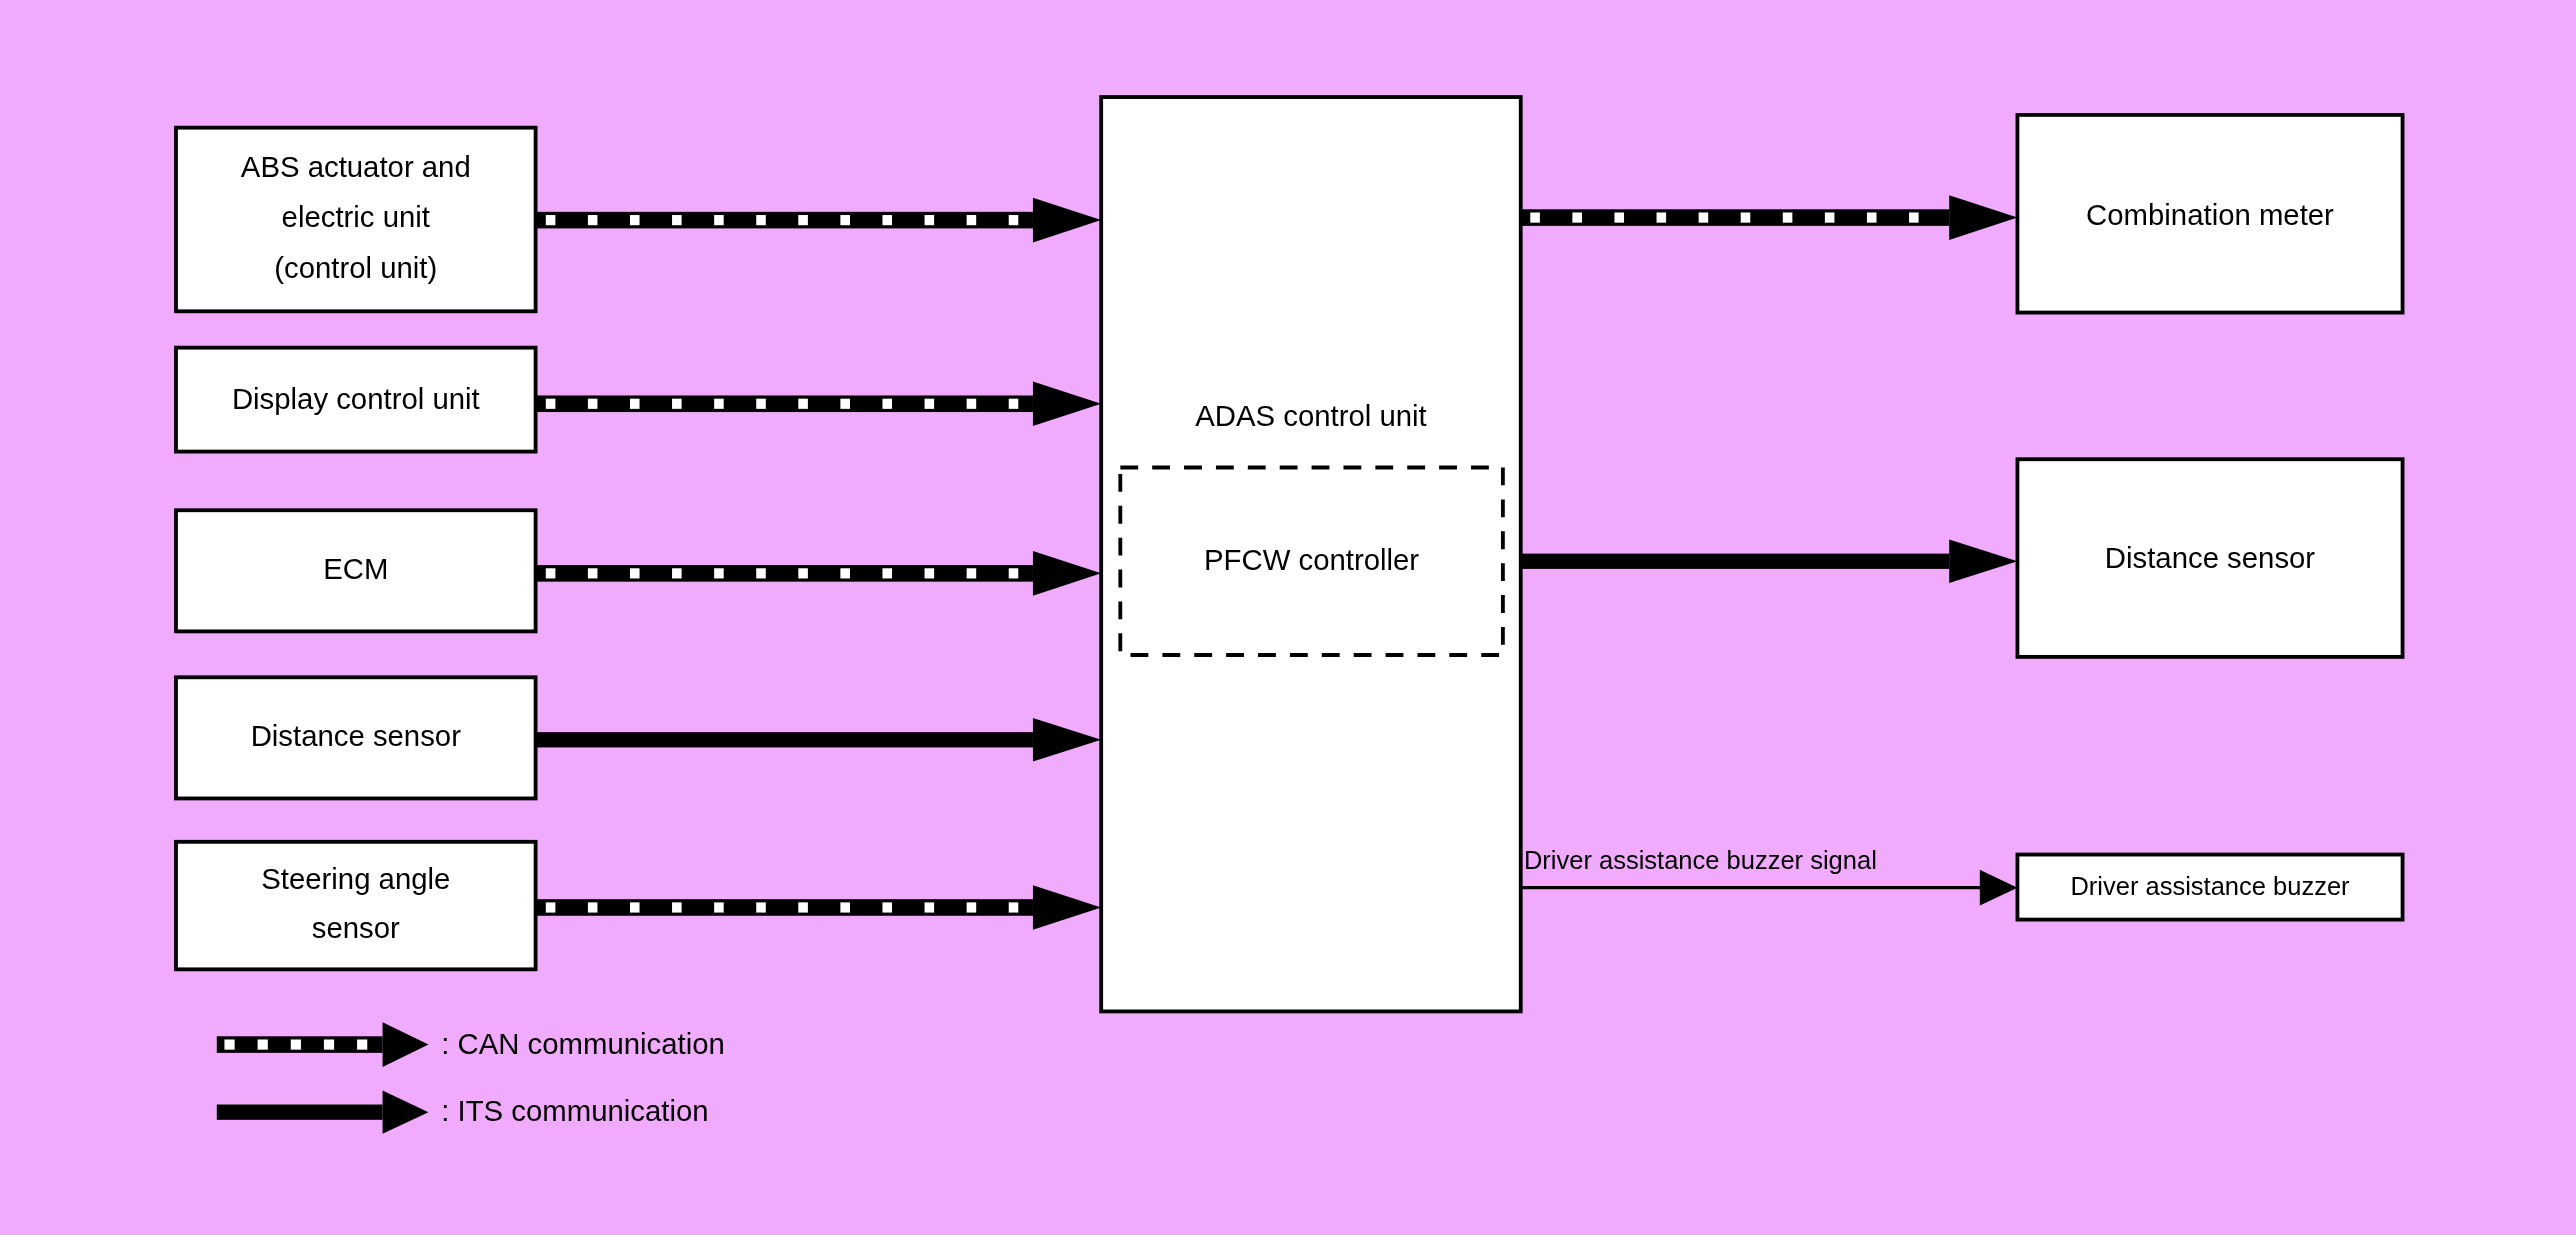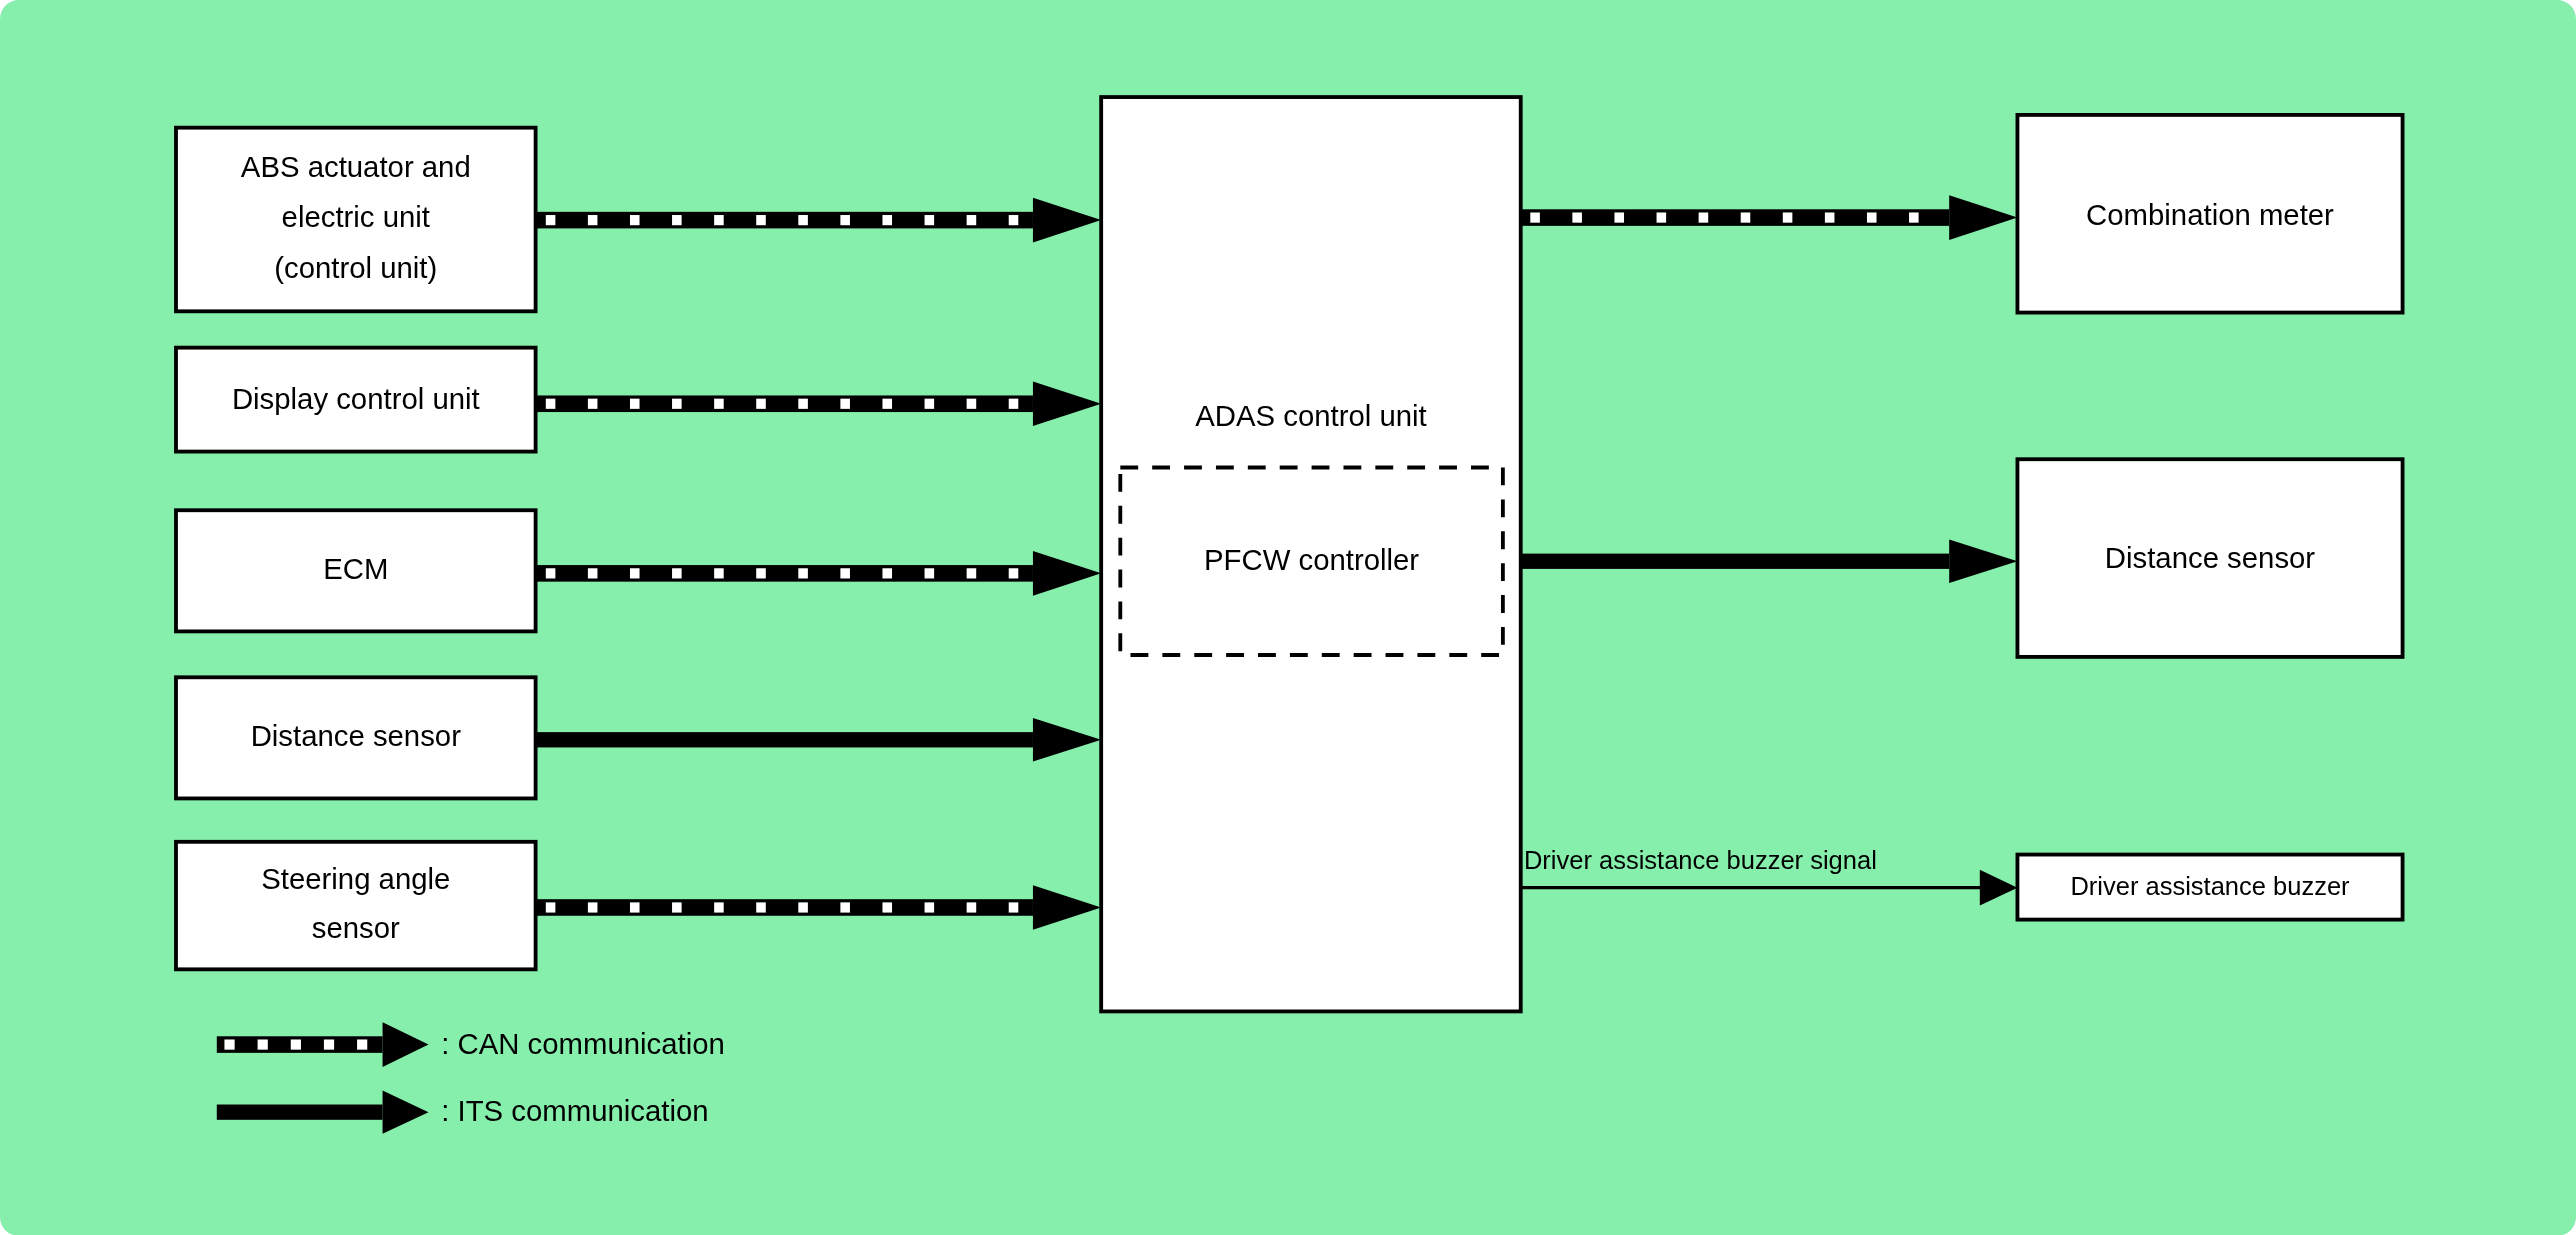--- a/index.html
+++ b/index.html
@@ -10,22 +10,21 @@
   body {
     width: 2576px;
     height: 1236px;
     font-family: "Liberation Sans", sans-serif;
     overflow: hidden;
   }
   #diagram-root {
     position: relative;
     width: 2576px;
     height: 1236px;
-    background: #86efac;
-    border-radius: 19px;
+    background: #f0abfc;
   }
   svg.diagram-canvas {
     display: block;
     width: 2576px;
     height: 1236px;
   }
   .box-rect {
     fill: #ffffff;
     stroke: #000000;
     stroke-width: 6;

